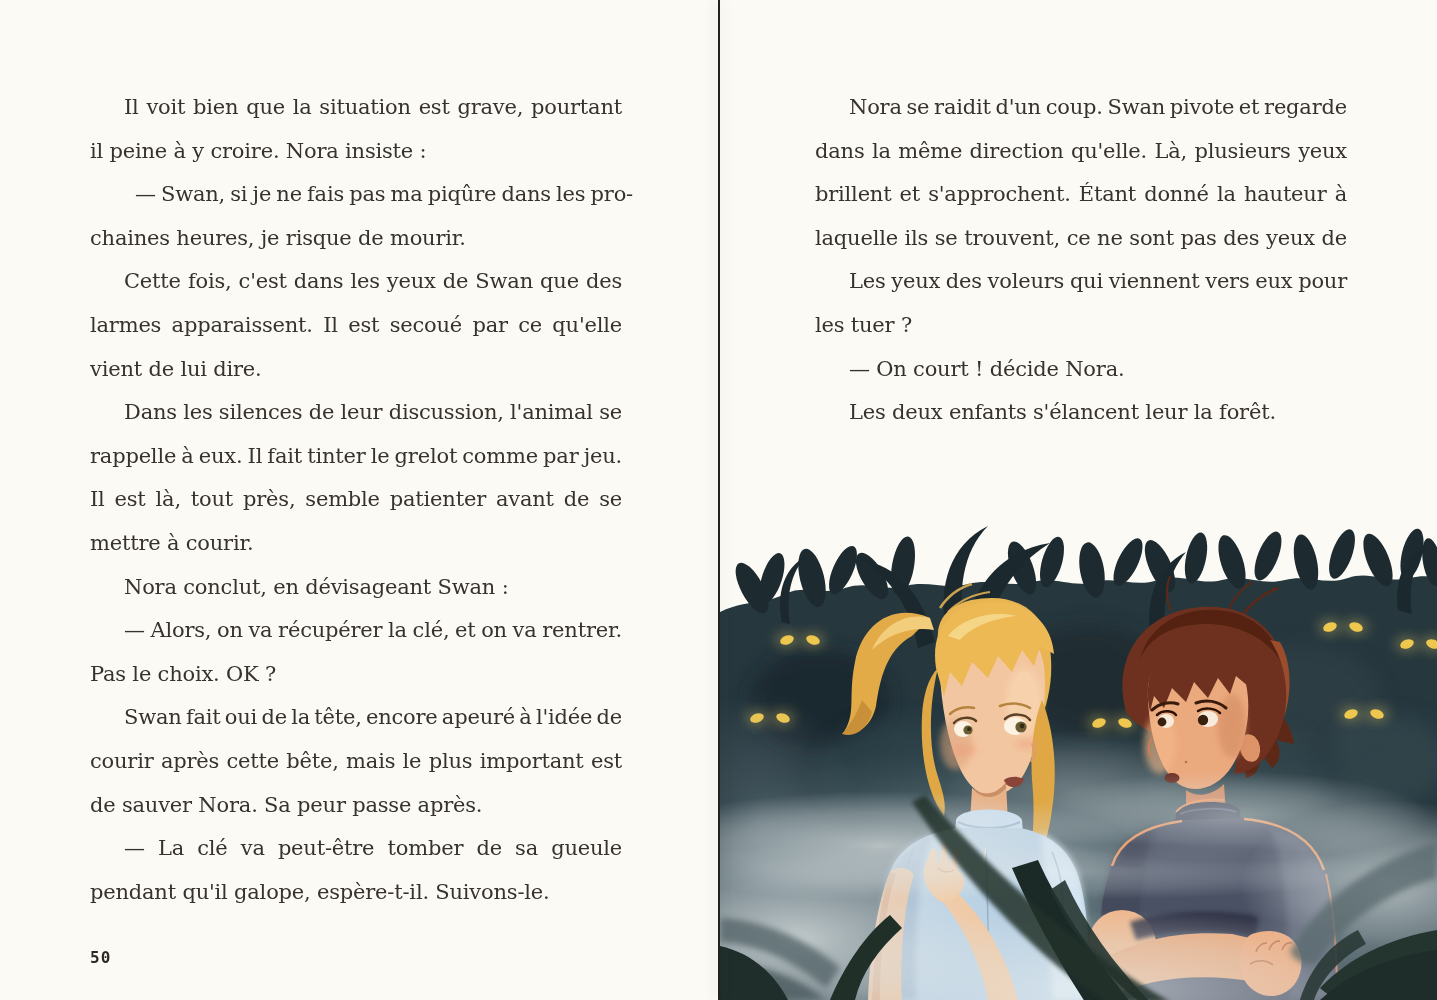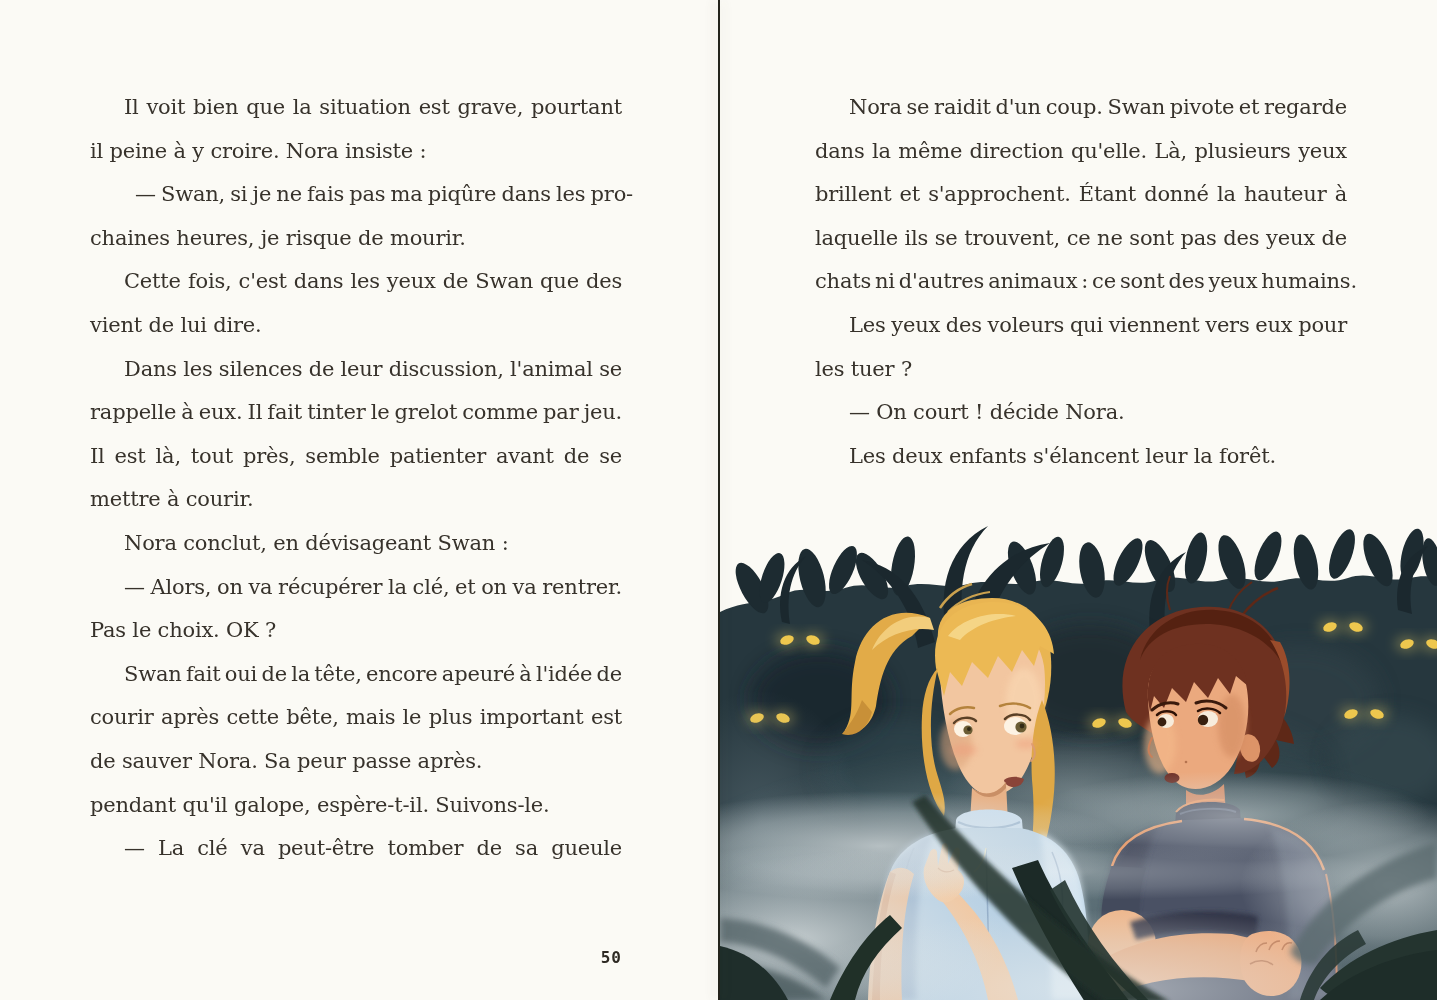--- a/index.html
+++ b/index.html
@@ -10,21 +10,21 @@
     color:#37322b;
   }
   .spread{position:relative;width:1437px;height:880px;}
   .text-col{position:absolute;top:86px;width:532px;font-size:21px;line-height:43.6px;letter-spacing:-0.2px;z-index:2;}
   .text-col .line{white-space:nowrap;height:43.6px;}
   .text-col .line span{display:inline-block;white-space:nowrap;}
   .line.indent{padding-left:34px;}
   .page-left-col{left:90px;}
   .page-right-col{left:815px;}
   .page-number{
-    position:absolute;left:90px;width:532px;top:948px;text-align:right;
+    position:absolute;left:90px;width:532px;top:948px;text-align:left;
     font-family:"DejaVu Sans Mono","Liberation Mono",monospace;
     font-weight:bold;font-size:16px;letter-spacing:1px;color:#2e2a23;z-index:2;
   }
   .divider{
     position:absolute;left:718px;top:0;width:2px;height:1000px;background:#23231b;
     box-shadow:-5px 0 9px rgba(90,85,70,.13), 5px 0 9px rgba(90,85,70,.09);
     z-index:3;
   }
   svg.illustration{position:absolute;left:720px;top:0;width:717px;height:1000px;display:block;z-index:1;}
 </style>
@@ -33,46 +33,46 @@
 
 <div class="spread">
 
   <div>
     <div class="text-col page-left-col">
         <div class="line indent justify"><span style="word-spacing: 1.31055px;">Il voit bien que la situation est grave, pourtant</span></div>
         <div class="line"><span>il peine à y croire. Nora insiste :</span></div>
         <div class="line indent justify"><span style="word-spacing: -1.27841px; margin-left: 11px;">— Swan, si je ne fais pas ma piqûre dans les pro-</span></div>
         <div class="line"><span>chaines heures, je risque de mourir.</span></div>
         <div class="line indent justify"><span style="word-spacing: 0.621528px;">Cette fois, c'est dans les yeux de Swan que des</span></div>
+        <div class="line justify"><span style="word-spacing: 3.91741px;">larmes apparaissent. Il est secoué par ce qu'elle</span></div>
         <div class="line"><span>vient de lui dire.</span></div>
         <div class="line indent justify"><span style="word-spacing: -0.165179px;">Dans les silences de leur discussion, l'animal se</span></div>
         <div class="line justify"><span style="word-spacing: -1.31875px;">rappelle à eux. Il fait tinter le grelot comme par jeu.</span></div>
         <div class="line justify"><span style="word-spacing: 3.47917px;">Il est là, tout près, semble patienter avant de se</span></div>
         <div class="line"><span>mettre à courir.</span></div>
         <div class="line indent"><span>Nora conclut, en dévisageant Swan :</span></div>
         <div class="line indent justify"><span style="word-spacing: -0.8px;">— Alors, on va récupérer la clé, et on va rentrer.</span></div>
         <div class="line"><span>Pas le choix. OK ?</span></div>
         <div class="line indent justify"><span style="word-spacing: -2.19219px;">Swan fait oui de la tête, encore apeuré à l'idée de</span></div>
         <div class="line justify"><span style="word-spacing: 0.888672px;">courir après cette bête, mais le plus important est</span></div>
         <div class="line"><span>de sauver Nora. Sa peur passe après.</span></div>
+        <div class="line indent justify"><span style="word-spacing: 6.70508px;">— La clé va peut-être tomber de sa gueule</span></div>
         <div class="line"><span>pendant qu'il galope, espère-t-il. Suivons-le.</span></div>
-        <div class="line indent justify"><span style="word-spacing: 6.70508px;">— La clé va peut-être tomber de sa gueule</span></div>
       </div>
     <div class="page-number">50</div>
   </div>
 
   <div class="divider"></div>
 
   <div>
     <div class="text-col page-right-col">
         <div class="line indent justify"><span style="word-spacing: -1.74023px;">Nora se raidit d'un coup. Swan pivote et regarde</span></div>
         <div class="line justify"><span style="word-spacing: 0.988839px;">dans la même direction qu'elle. Là, plusieurs yeux</span></div>
         <div class="line justify"><span style="word-spacing: 1.6875px;">brillent et s'approchent. Étant donné la hauteur à</span></div>
         <div class="line justify"><span style="word-spacing: 0.171875px;">laquelle ils se trouvent, ce ne sont pas des yeux de</span></div>
-        <div class="line justify"><span style="word-spacing: -2.5px;">chats ni d'autres animaux : ce sont des yeux humains.</span></div>
         <div class="line indent justify"><span style="word-spacing: -0.767578px;">Les yeux des voleurs qui viennent vers eux pour</span></div>
         <div class="line"><span>les tuer ?</span></div>
         <div class="line indent"><span>— On court ! décide Nora.</span></div>
         <div class="line indent"><span>Les deux enfants s'élancent leur la forêt.</span></div>
       </div>
 
     <svg class="illustration" viewBox="720 0 717 1000" preserveAspectRatio="none" xmlns="http://www.w3.org/2000/svg">
       <title>Deux enfants effrayés, une fille blonde à queue de cheval et un garçon brun, devant une haie sombre où brillent des paires d'yeux jaunes dans la brume.</title>
       <defs>
         <filter id="b2" x="-50%" y="-50%" width="200%" height="200%">

